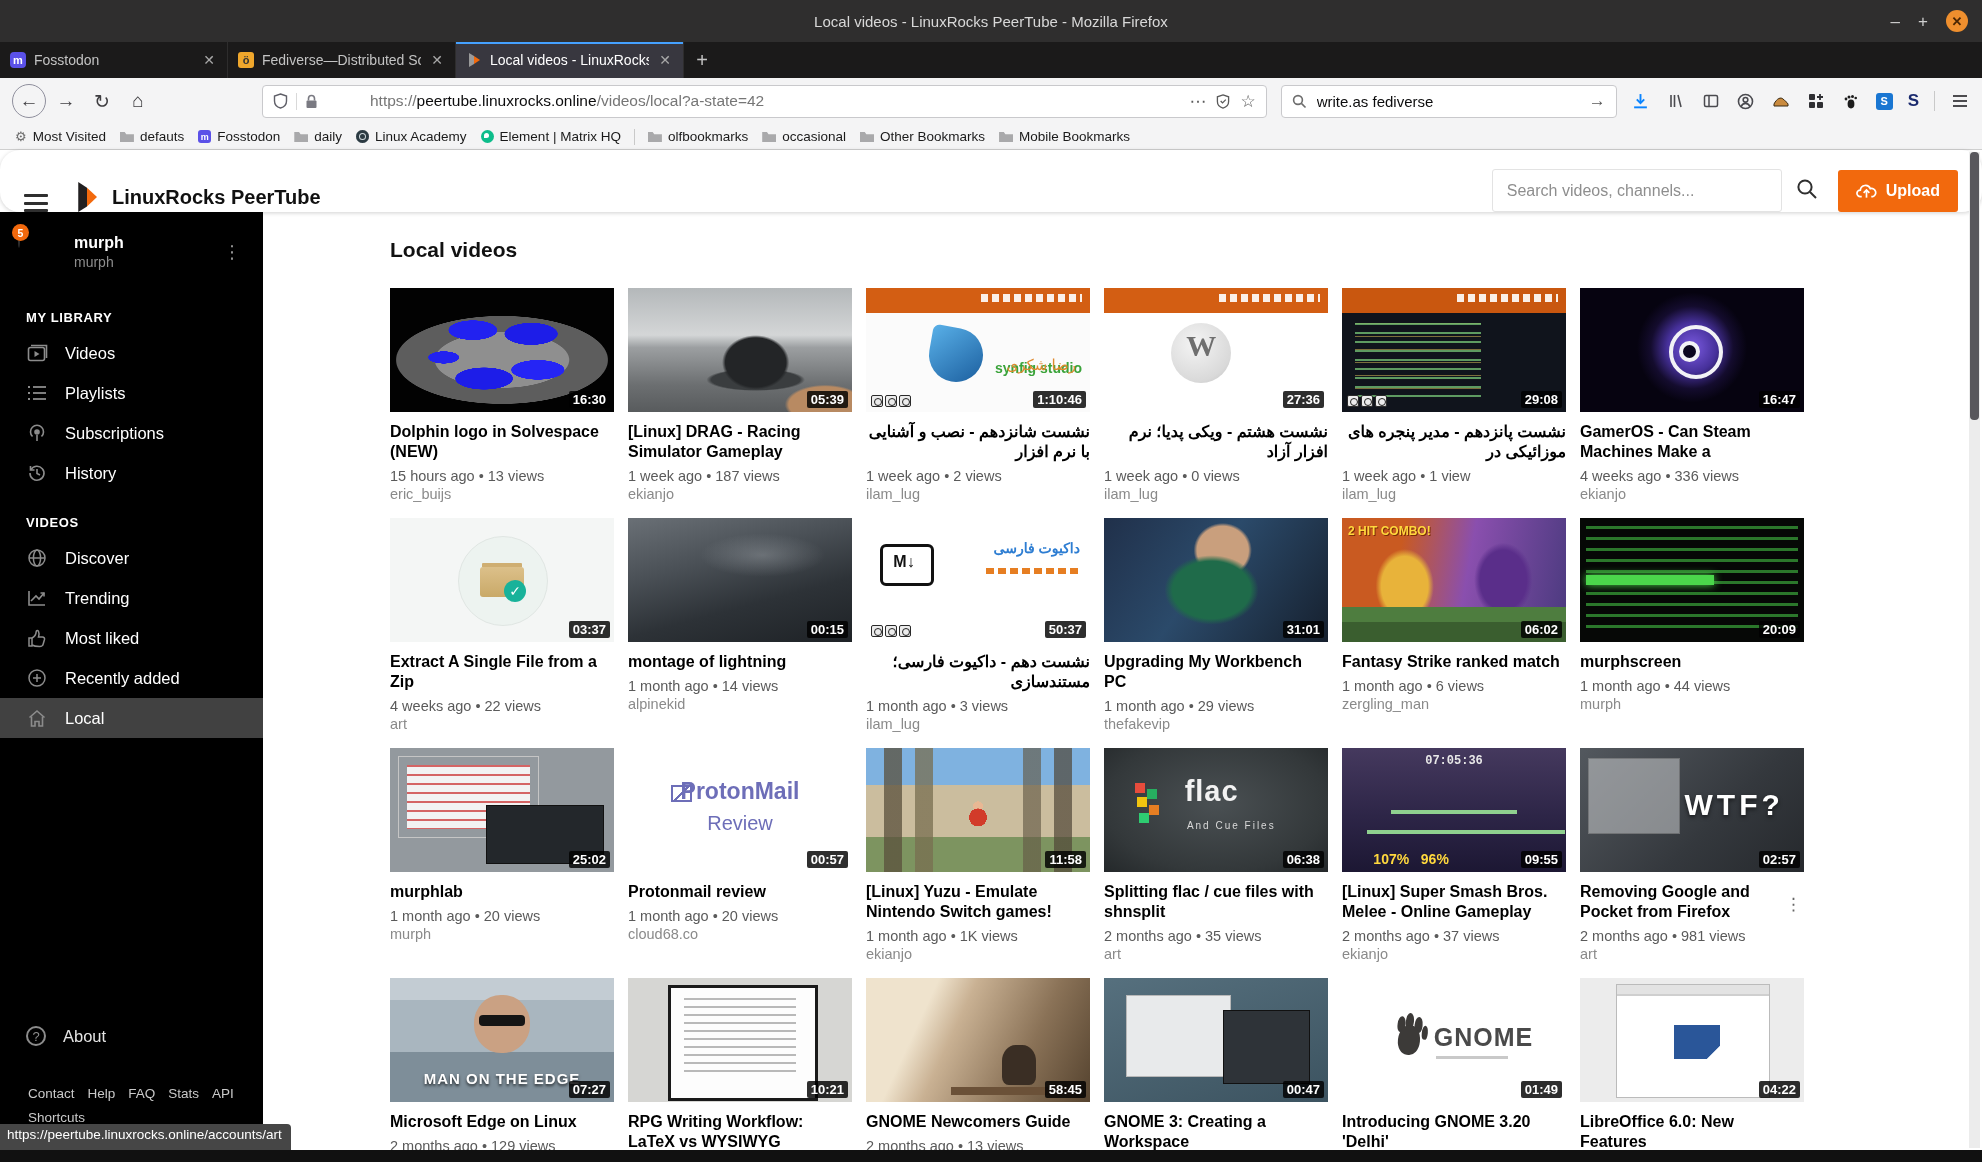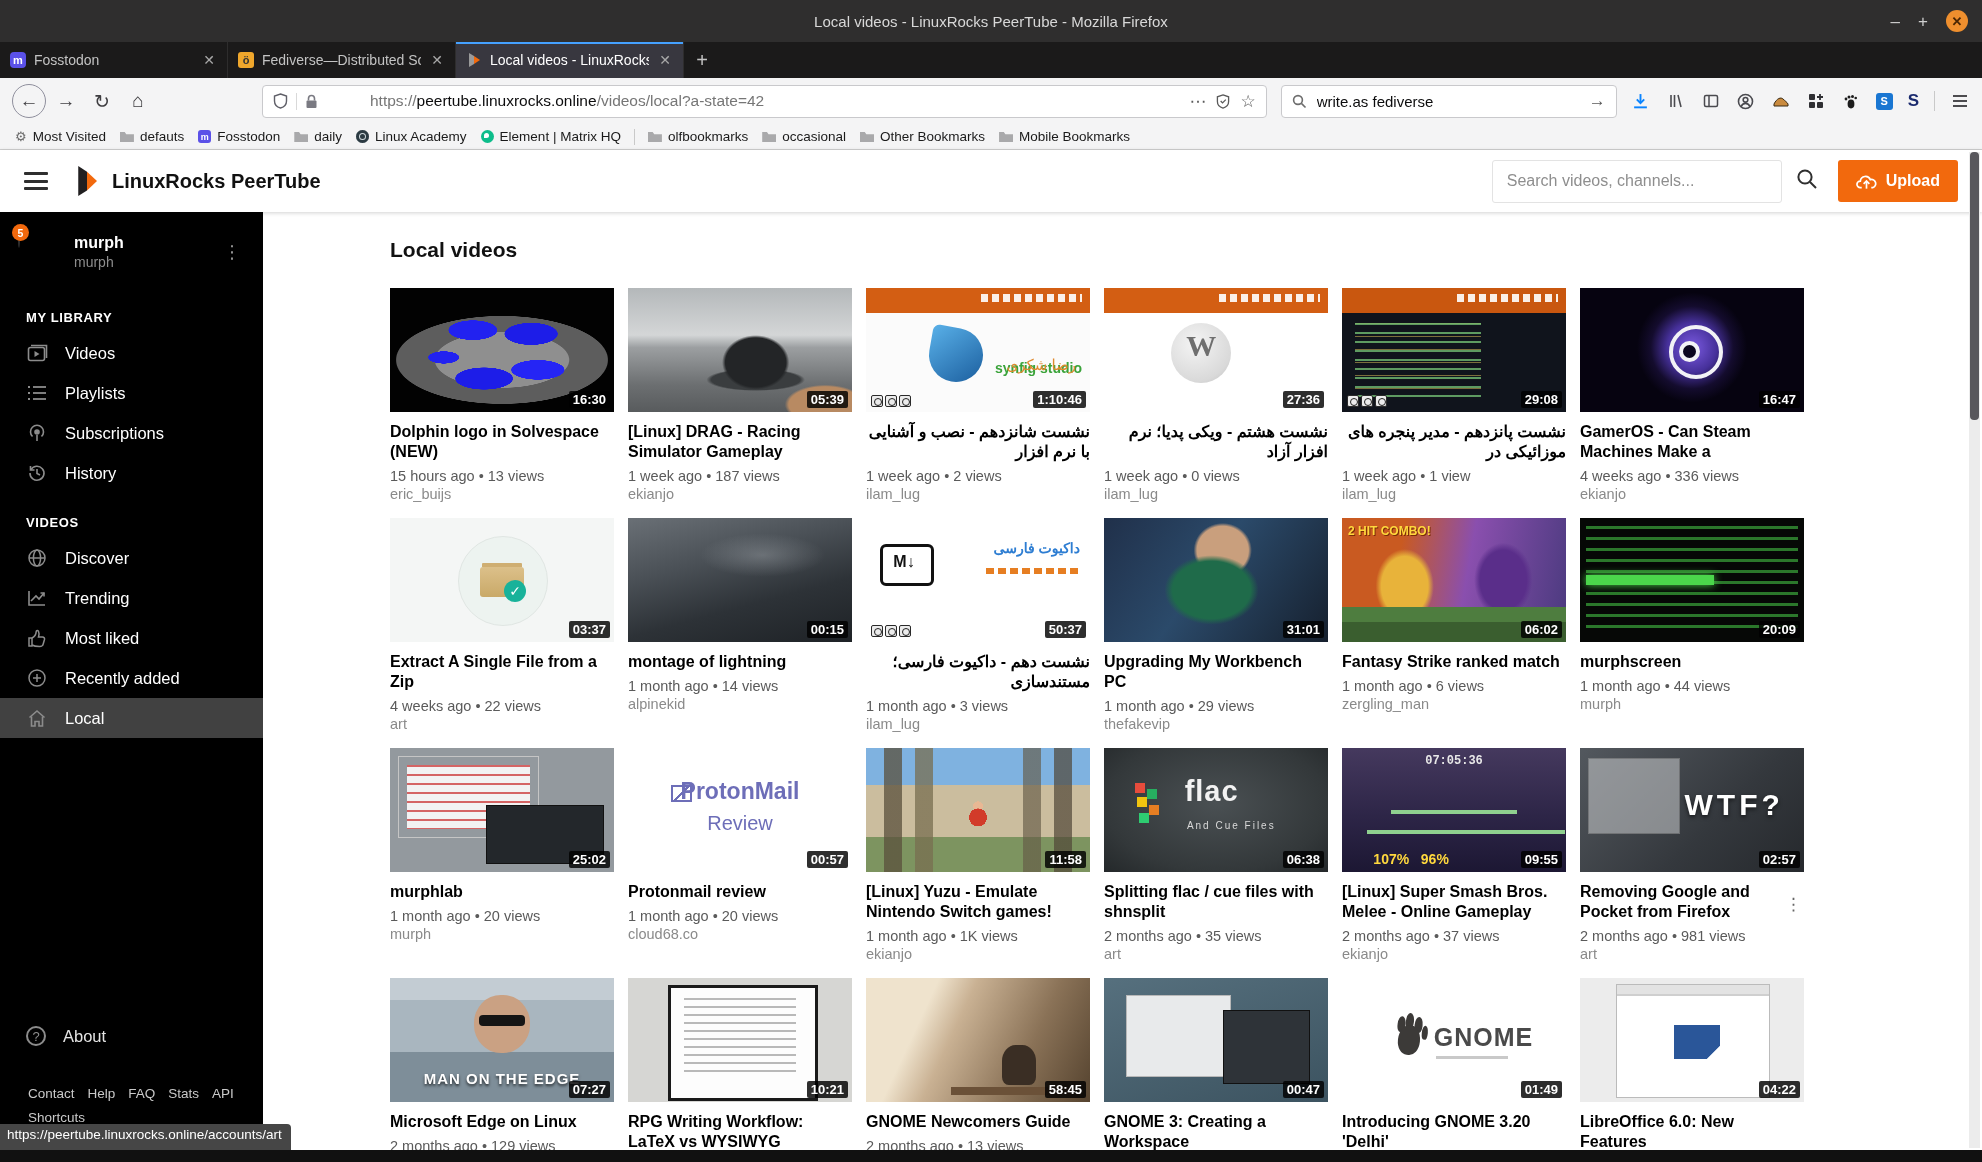--- a/index.html
+++ b/index.html
@@ -46,21 +46,21 @@
   .bm-ico.gear{color:#6d6d6d;font-size:13px;line-height:1;}
   .bm-ico.folder{width:14px;height:11px;background:#a9a9ab;clip-path:polygon(0 8%,34% 8%,45% 30%,100% 30%,100% 100%,0 100%);}
   .bm-ico.mastodon{width:13px;height:13px;border-radius:3px;background:var(--mastodon-blue,#5b51e8);color:#fff;font-size:9px;font-weight:bold;}
   .bm-ico.academy{width:13px;height:13px;border-radius:50%;background:#2b3a42;box-shadow:inset 0 0 0 3px #2b3a42,inset 0 0 0 4px #cfd8dc;}
   .bm-ico.element{width:13px;height:13px;border-radius:50%;background:var(--element-green,#0dbd8b);position:relative;}
   .bm-ico.element::after{content:"";position:absolute;left:3px;top:3px;width:5px;height:5px;border-radius:50% 50% 50% 0;background:#fff;}
   .bm-sep{width:1px;height:16px;background:#c9c9c9;margin:0 6px;}
 
   
   .app{position:absolute;top:150px;left:0;right:0;bottom:0;display:flex;flex-direction:column;}
-  .pt-header{height:62px;background:#fff;display:flex;align-items:center;padding:0 24px;box-shadow:0 1px 4px rgba(0,0,0,.18);position:relative;z-index:3;flex-shrink:0;}
+  .pt-header{height:62px;background:#fff;display:flex;align-items:flex-end;padding:0 24px;box-shadow:0 1px 4px rgba(0,0,0,.18);position:relative;z-index:3;flex-shrink:0;border-radius:20px;}
   .pt-burger{width:24px;height:18px;display:flex;flex-direction:column;justify-content:space-between;margin-right:26px;}
   .pt-burger span{height:3px;background:#2f2f2f;border-radius:1px;}
   .pt-brand{display:flex;align-items:center;gap:12px;font-size:20px;font-weight:bold;color:#111;}
   .pt-right{margin-left:auto;display:flex;align-items:center;}
   .pt-search{width:290px;height:43px;border:1px solid #e3e3e3;border-radius:3px;padding:0 14px;font-size:16px;color:#000;font-family:"Liberation Sans",sans-serif;outline:none;}
   .pt-search::placeholder{color:#8e8e8e;}
   .pt-mag{margin:0 20px 0 14px;}
   .pt-upload{height:42px;padding:0 18px;background:var(--peertube-orange,#f2690d);color:#fff;font-weight:bold;font-size:16px;border-radius:3px;display:flex;align-items:center;gap:9px;border:none;font-family:"Liberation Sans",sans-serif;}
 
   .app-body{flex:1;display:flex;min-height:0;}

